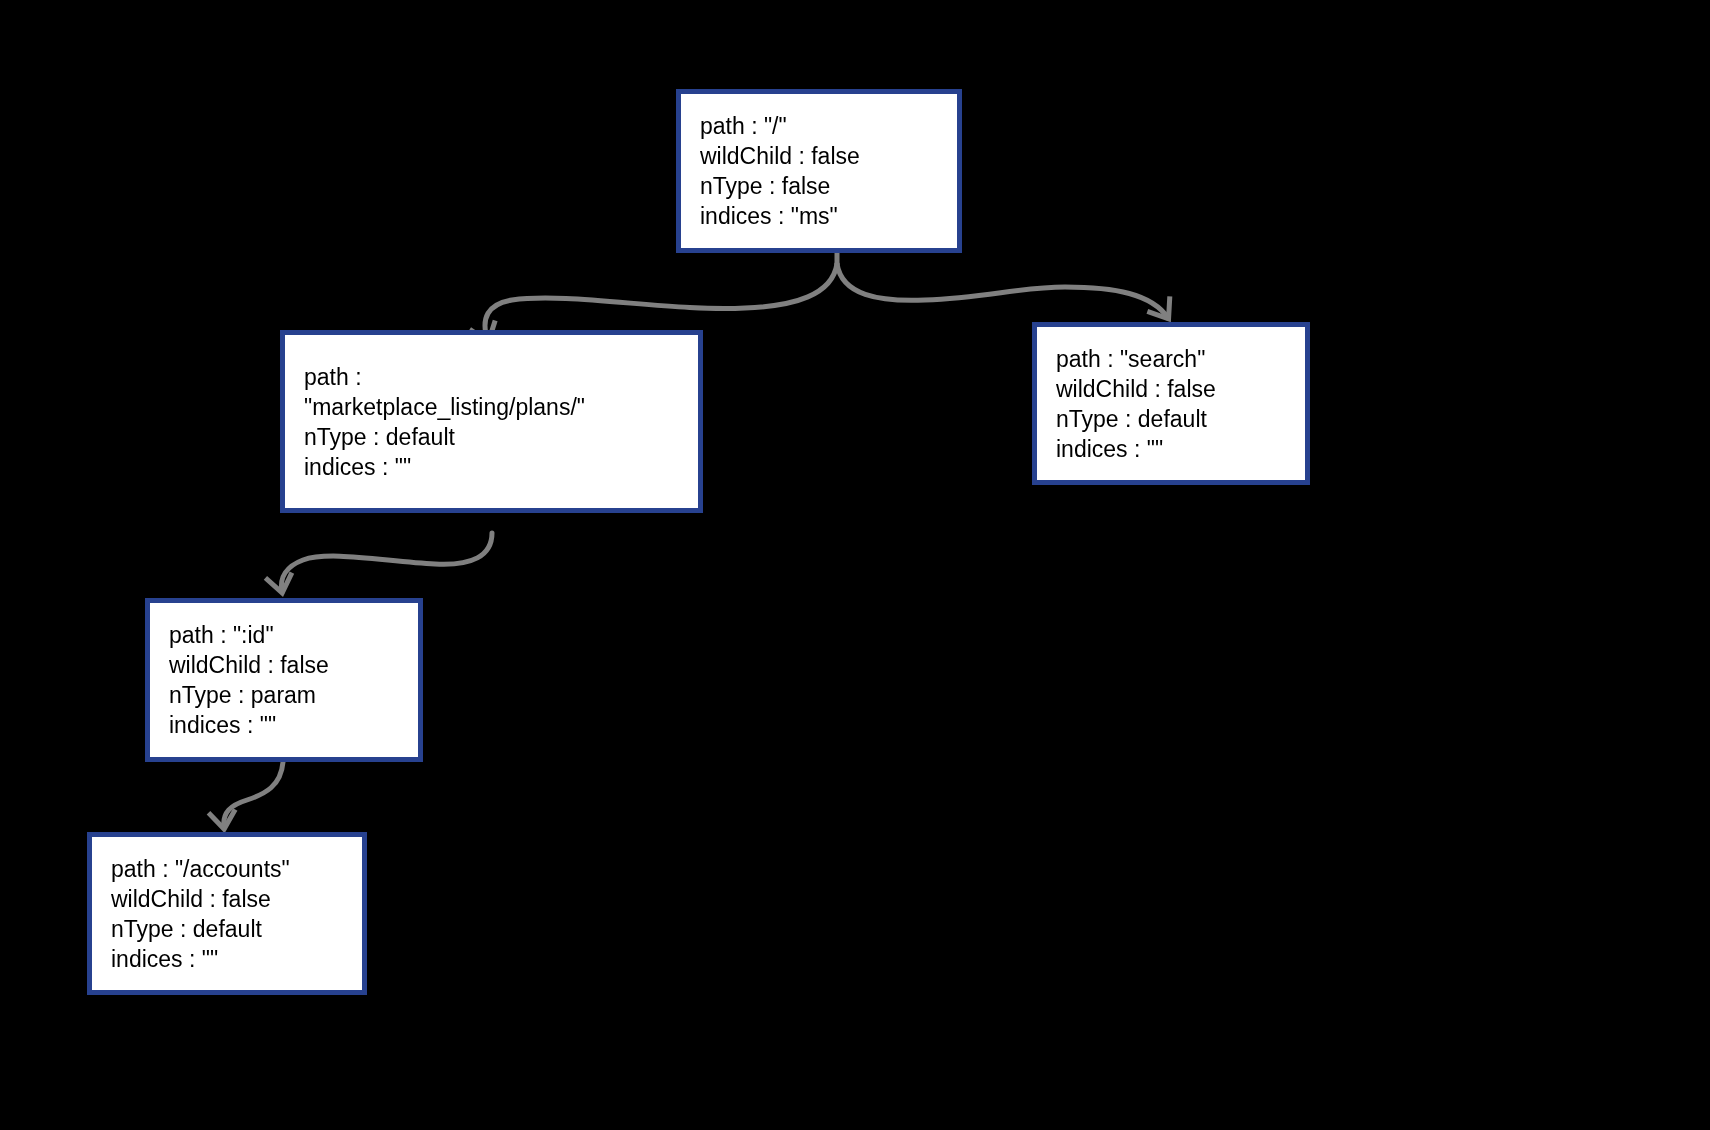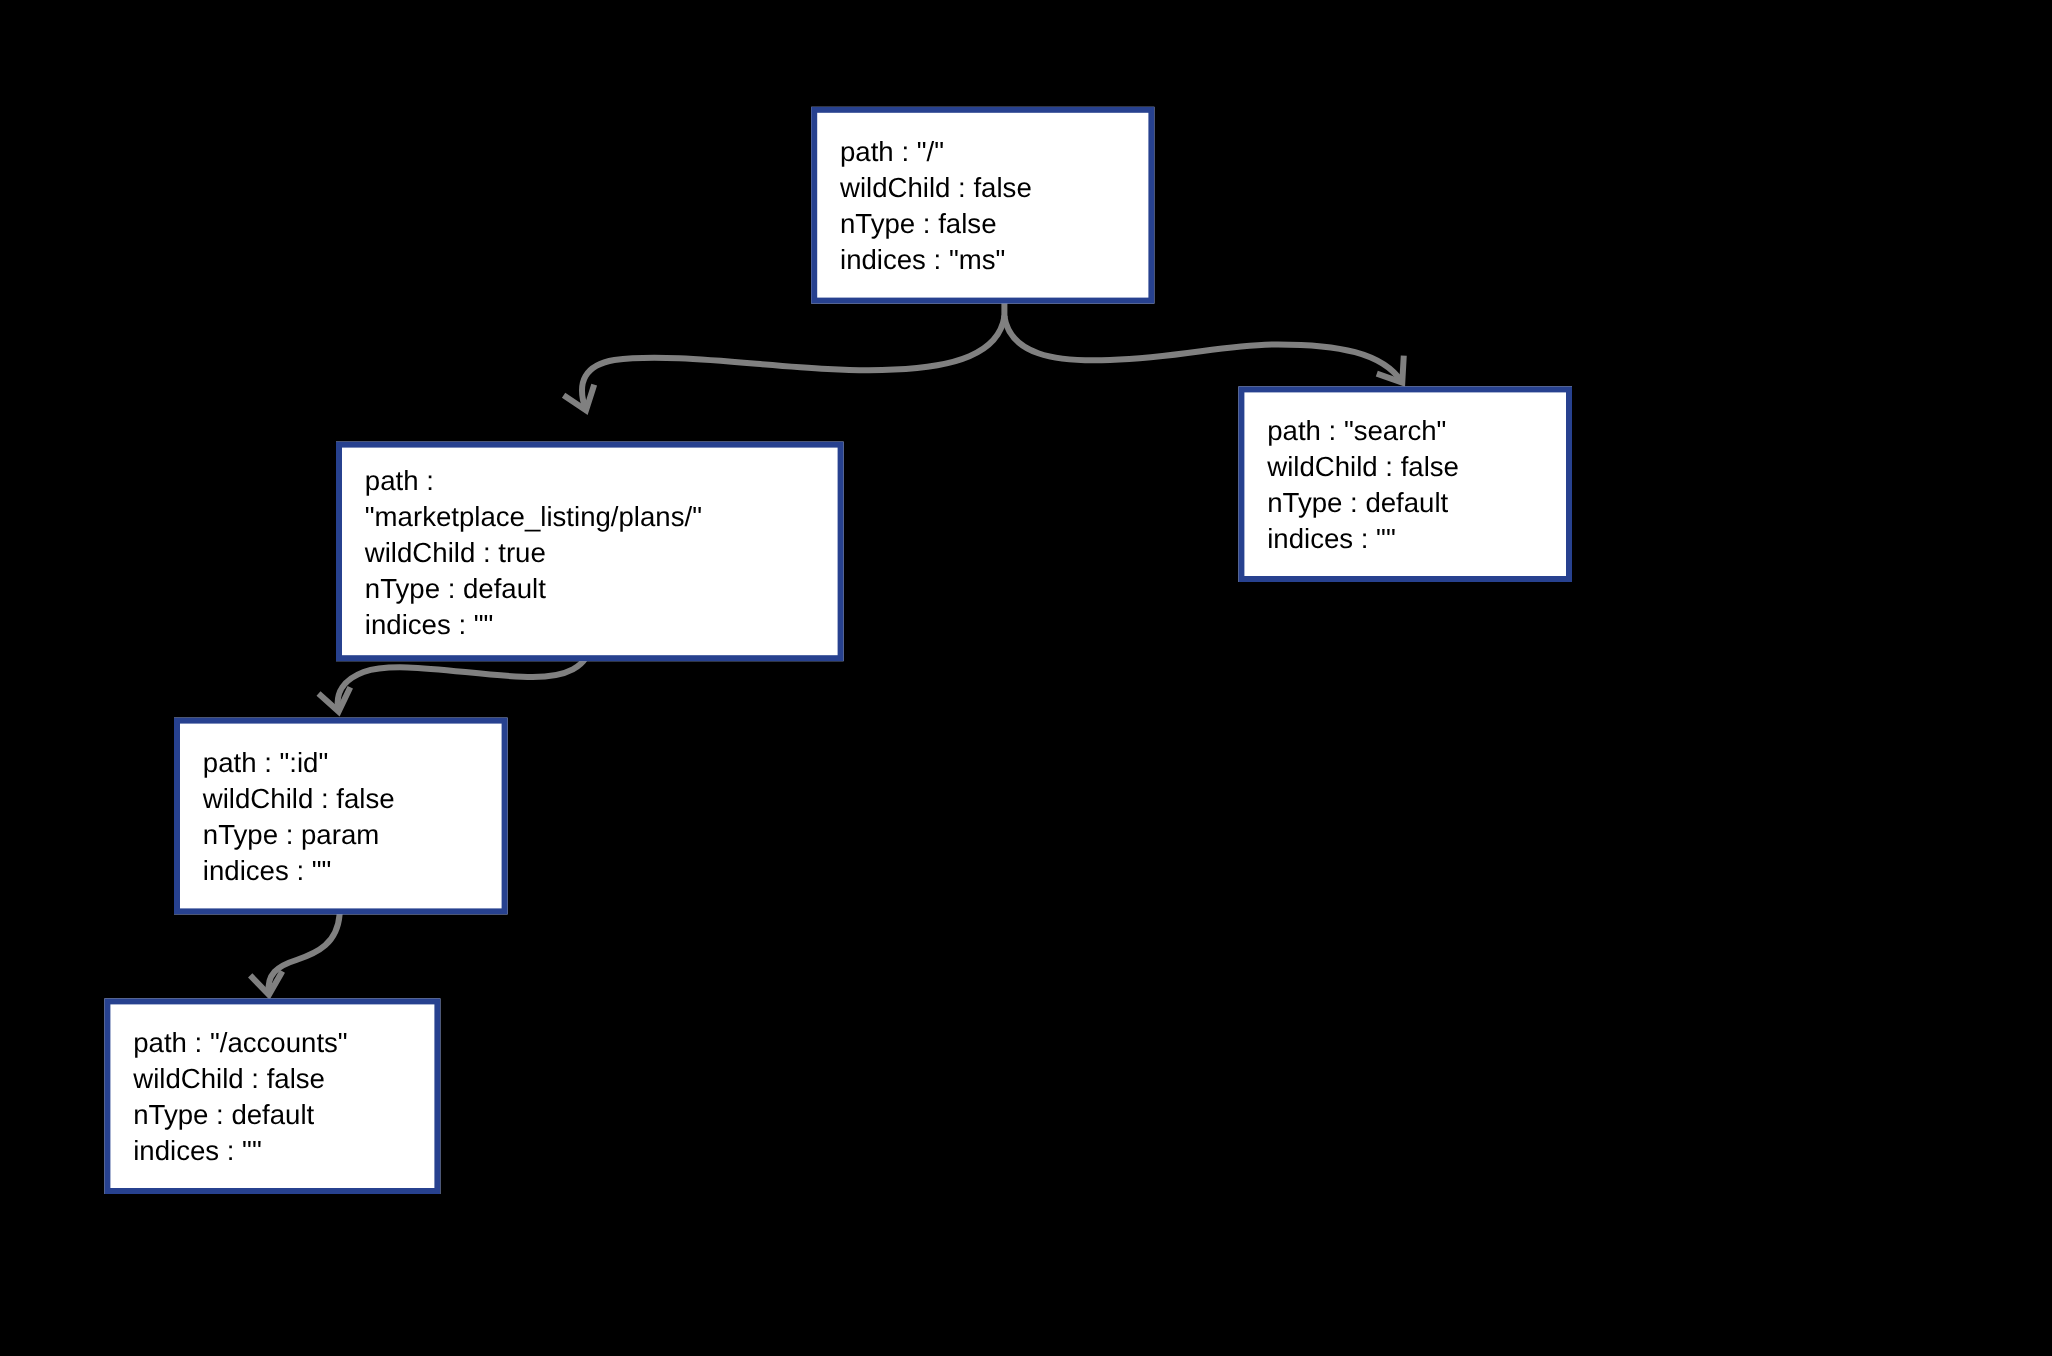--- a/index.html
+++ b/index.html
@@ -46,21 +46,21 @@
     color: var(--color-text);
     font-size: 23px;
     line-height: 30px;
     padding: 14px 19px;
     display: flex;
     flex-direction: column;
     justify-content: center;
   }
   .node .line { white-space: pre; }
   #node-root     { left: 676px;  top: 89px;  width: 286px; height: 164px; }
-  #node-plans    { left: 280px;  top: 368px; width: 423px; height: 183px; }
+  #node-plans    { left: 280px;  top: 330px; width: 423px; height: 183px; }
   #node-search   { left: 1032px; top: 322px; width: 278px; height: 163px; }
   #node-id       { left: 145px;  top: 598px; width: 278px; height: 164px; }
   #node-accounts { left: 87px;   top: 832px; width: 280px; height: 163px; }
 </style>
 </head>
 <body>
 
 <div class="canvas">
 
   <svg class="edges" viewBox="0 0 1710 1130" xmlns="http://www.w3.org/2000/svg">
@@ -84,21 +84,20 @@
   <div class="node" id="node-root">
     <div class="line">path : "/"</div>
     <div class="line">wildChild : false</div>
     <div class="line">nType : false</div>
     <div class="line">indices : "ms"</div>
   </div>
 
   <div class="node" id="node-plans">
     <div class="line">path :</div>
     <div class="line">"marketplace_listing/plans/"</div>
-    <div class="line">wildChild : true</div>
     <div class="line">nType : default</div>
     <div class="line">indices : ""</div>
   </div>
 
   <div class="node" id="node-search">
     <div class="line">path : "search"</div>
     <div class="line">wildChild : false</div>
     <div class="line">nType : default</div>
     <div class="line">indices : ""</div>
   </div>

